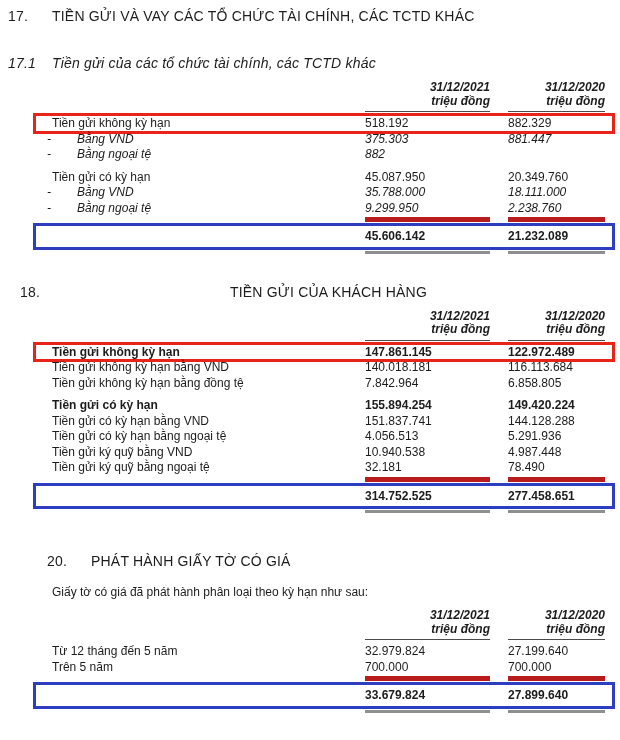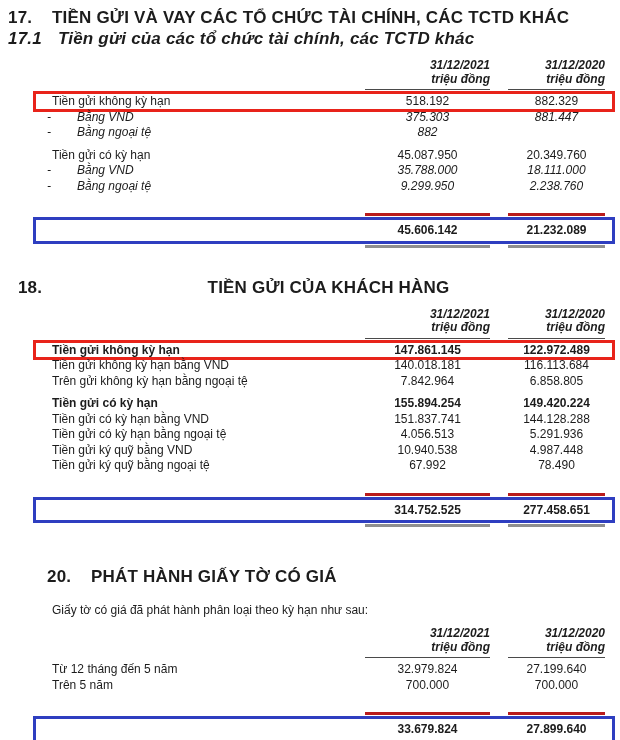--- a/index.html
+++ b/index.html
@@ -10,70 +10,70 @@
     background:#ffffff;
     font-family:"Liberation Sans","DejaVu Sans",sans-serif;
     font-size:12px; color:#1c1c1c;
     overflow:hidden;
     padding-top:8px;
   }
   
   .sec-head {
     display:grid; grid-template-columns:44px auto;
     padding-left:8px; padding-right:15px;
-    font-weight:bold; font-size:17px; letter-spacing:0.2px;
+    font-weight:normal; font-size:14px; letter-spacing:0.2px;
   }
   .sec-head.it { font-style:italic; }
   .intro { padding-left:52px; padding-right:26px; }
 
   
   .tbl { padding-left:52px; padding-right:15px; }
   .row {
     display:grid;
     grid-template-columns:1fr 125px 97px;
     column-gap:18px;
     line-height:15.5px;
     position:relative;
   }
-  .num { text-align:center; white-space:nowrap; }
+  .num { text-align:left; white-space:nowrap; }
   .b { font-weight:bold; }
   .it2 { font-style:italic; }
 
   
   .thead { margin-top:10px;font-weight:bold; }
   .hcell {
     text-align:right; font-style:italic; line-height:13.5px;
     padding-bottom:3px; border-bottom:1px solid #4a4a4a;
   }
   .hcell span { display:block; }
   .rows { padding-top:4px; }
   .group-gap { margin-top:7px; }
 
   
   .sub .lbl { display:flex; }
   .sub .dash { width:30px; margin-left:-5px; flex:none; }
 
   
-  .pretotal .num { border-bottom:3px solid #b91c1c; padding-bottom:19px; }
+  .pretotal .num { border-bottom:5px solid #b91c1c; padding-bottom:1px; }
 
   
   .total { margin-top:4px; padding:3px 0 3px 0; font-weight:bold; }
   .rule-row { margin-top:3px; line-height:0; }
   .rule-row .num { border-bottom:3px solid #8f8f8f; height:2px; }
 
   
   .hlbox {
     position:absolute; pointer-events:none;
     left:-19px; right:-10px; top:-3px; bottom:-2px;
     border:3px solid transparent;
   }
   .hlbox.red  { border-color:#e8231a; }
   .hlbox.blue { border-color:#2e3ec0; }
 
-  .sp17sub { margin-top:1px;gap:6px; }
+  .sp17sub { margin-top:31px; }
   .sp-t17  { margin-top:4px; }
   .sp18    { margin-top:30px;text-align:center; }
   .sp20    { margin-top:40px;padding-left:47px; }
   .sp20intro { margin-top:16px; }
 </style>
 </head>
 <body>
 
 <div class="page">
 
@@ -178,21 +178,21 @@
         <span class="num">147.861.145</span>
         <span class="num">122.972.489</span>
         <span class="hlbox red"></span>
       </div>
       <div class="row">
         <span class="lbl">Tiền gửi không kỳ hạn bằng VND</span>
         <span class="num">140.018.181</span>
         <span class="num">116.113.684</span>
       </div>
       <div class="row">
-        <span class="lbl">Trên gửi không kỳ hạn bằng ngoại tệ</span>
+        <span class="lbl">Tiền gửi không kỳ hạn bằng đồng tệ</span>
         <span class="num">7.842.964</span>
         <span class="num">6.858.805</span>
       </div>
       <div class="row b group-gap">
         <span class="lbl">Tiền gửi có kỳ hạn</span>
         <span class="num">155.894.254</span>
         <span class="num">149.420.224</span>
       </div>
       <div class="row">
         <span class="lbl">Tiền gửi có kỳ hạn bằng VND</span>
@@ -204,21 +204,21 @@
         <span class="num">4.056.513</span>
         <span class="num">5.291.936</span>
       </div>
       <div class="row">
         <span class="lbl">Tiền gửi ký quỹ bằng VND</span>
         <span class="num">10.940.538</span>
         <span class="num">4.987.448</span>
       </div>
       <div class="row pretotal">
         <span class="lbl">Tiền gửi ký quỹ bằng ngoại tệ</span>
-        <span class="num">67.992</span>
+        <span class="num">32.181</span>
         <span class="num">78.490</span>
       </div>
       <div class="row total">
         <span class="lbl"></span>
         <span class="num">314.752.525</span>
         <span class="num">277.458.651</span>
         <span class="hlbox blue"></span>
       </div>
       <div class="row rule-row">
         <span class="lbl"></span>

